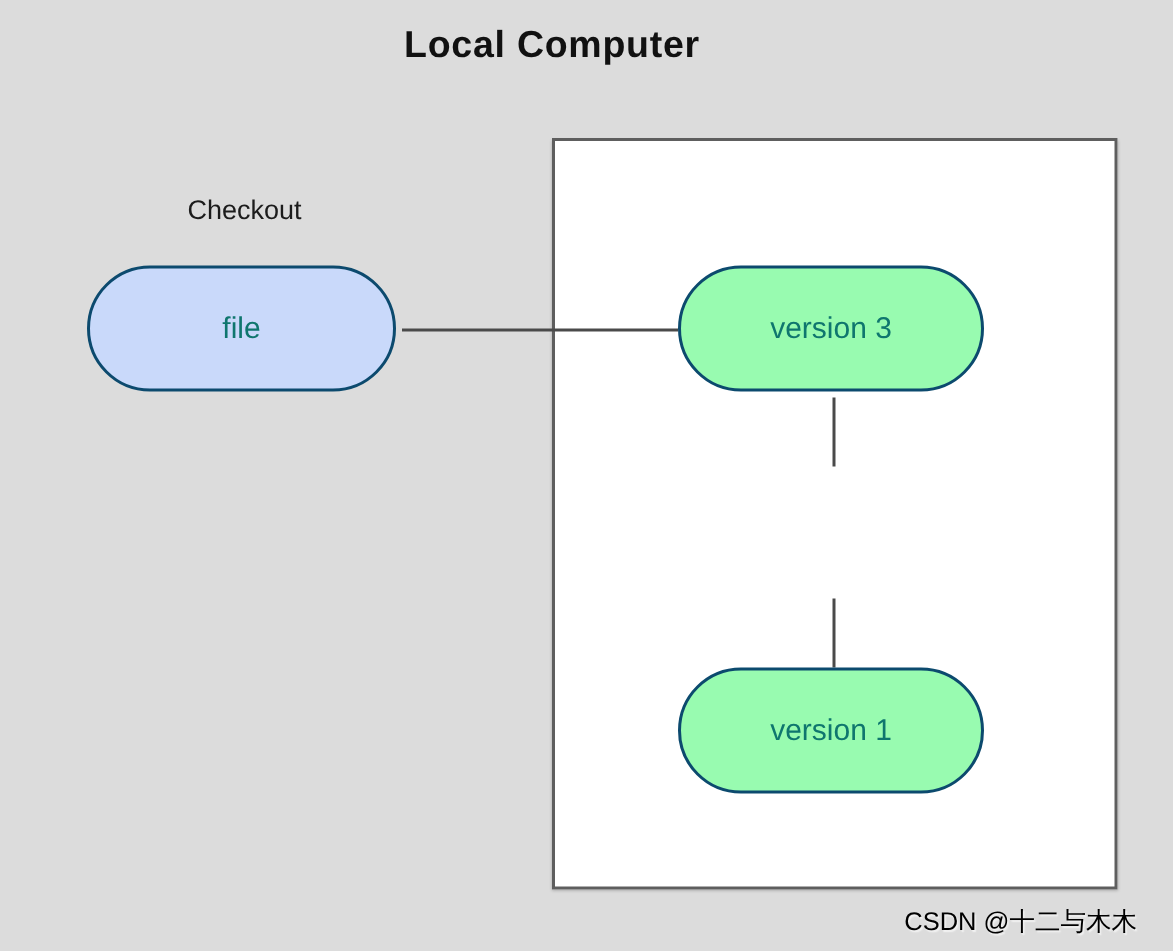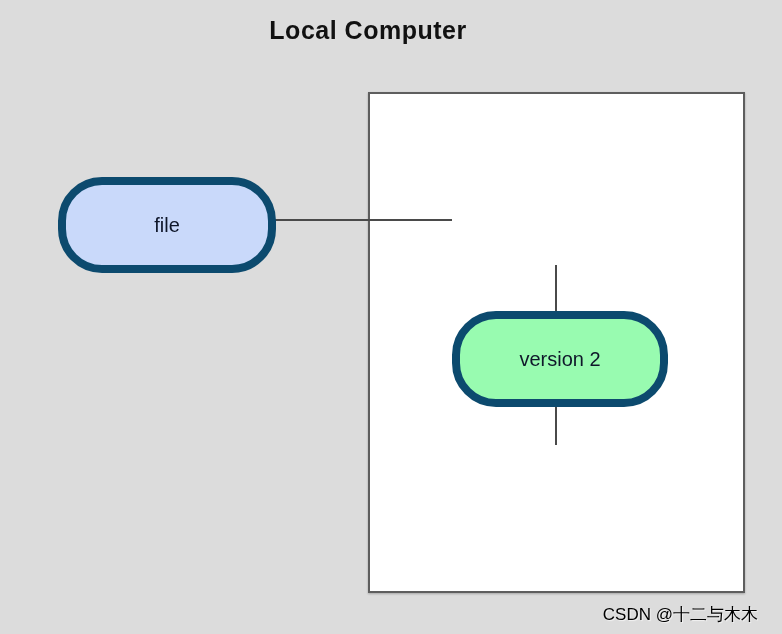--- a/index.html
+++ b/index.html
@@ -52,27 +52,27 @@
     width: 373px;
     height: 497px;
     background: #ffffff;
     border: 2px solid #5e5e5e;
     box-shadow: 0 1px 2px rgba(0,0,0,0.25);
   }
   .pill {
     position: absolute;
     width: 200px;
     height: 80px;
-    border: 8px solid #0c4a6e;
+    border: 2px solid #0c4a6e;
     border-radius: 44px;
     display: flex;
     align-items: center;
     justify-content: center;
     font-size: 20px;
-    color: #0f172a;
+    color: #0f766e;
     box-sizing: content-box;
   }
   .pill-file {
     left: 58px;
     top: 177px;
     width: 202px;
     background: #c9d9fa;
   }
   .pill-green {
     left: 452px;
@@ -112,33 +112,37 @@
     text-shadow: 1px 1px 1px #f4f4f4;
   }
 </style>
 </head>
 <body>
 
 <div class="canvas">
 
   <div class="diagram-title">Local Computer</div>
 
+  <div class="section-label checkout-label">Checkout</div>
 
   <div class="vdb-box"></div>
 
 
   <div class="connector conn-h"></div>
   <div class="connector conn-v1"></div>
   <div class="connector conn-v2"></div>
 
   <div class="pill pill-file">
     <span>file</span>
   </div>
 
-
-  <div class="pill pill-green pill-v2">
-    <span>version 2</span>
+  <div class="pill pill-green pill-v3">
+    <span>version 3</span>
   </div>
 
+
+  <div class="pill pill-green pill-v1">
+    <span>version 1</span>
+  </div>
 
   <div class="watermark">CSDN @十二与木木</div>
 
 </div>
 
 </body></html>

